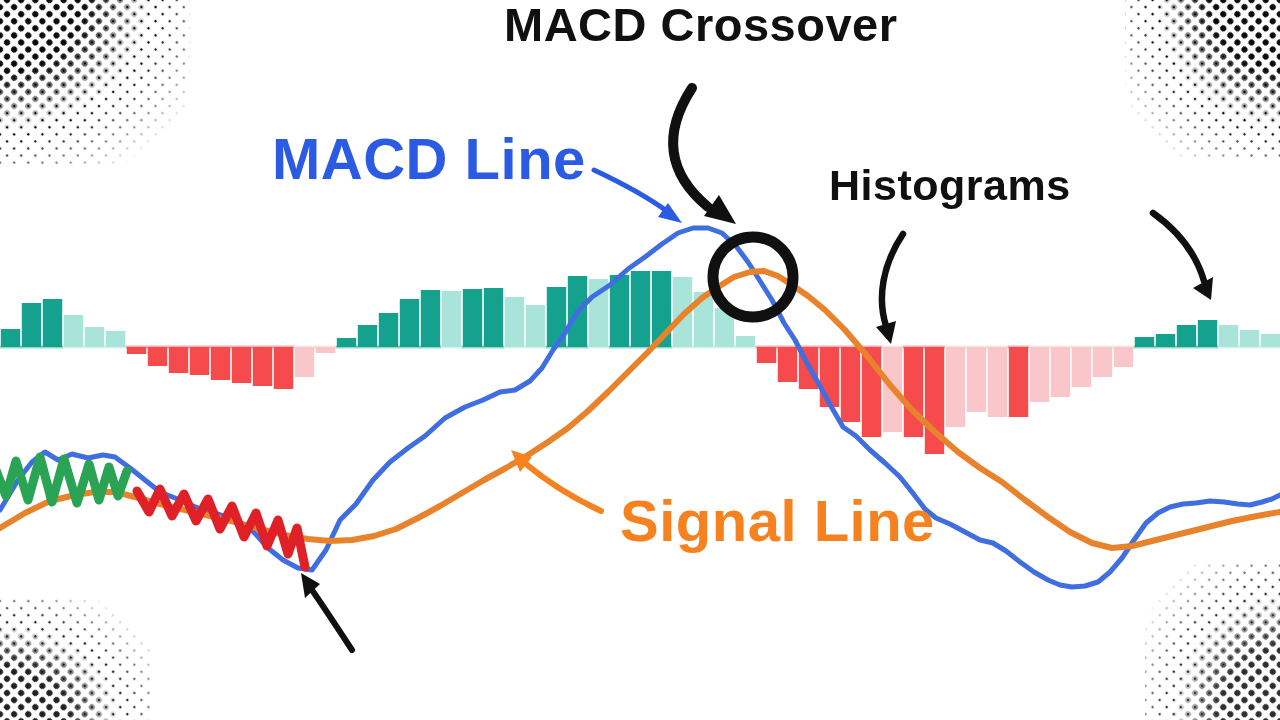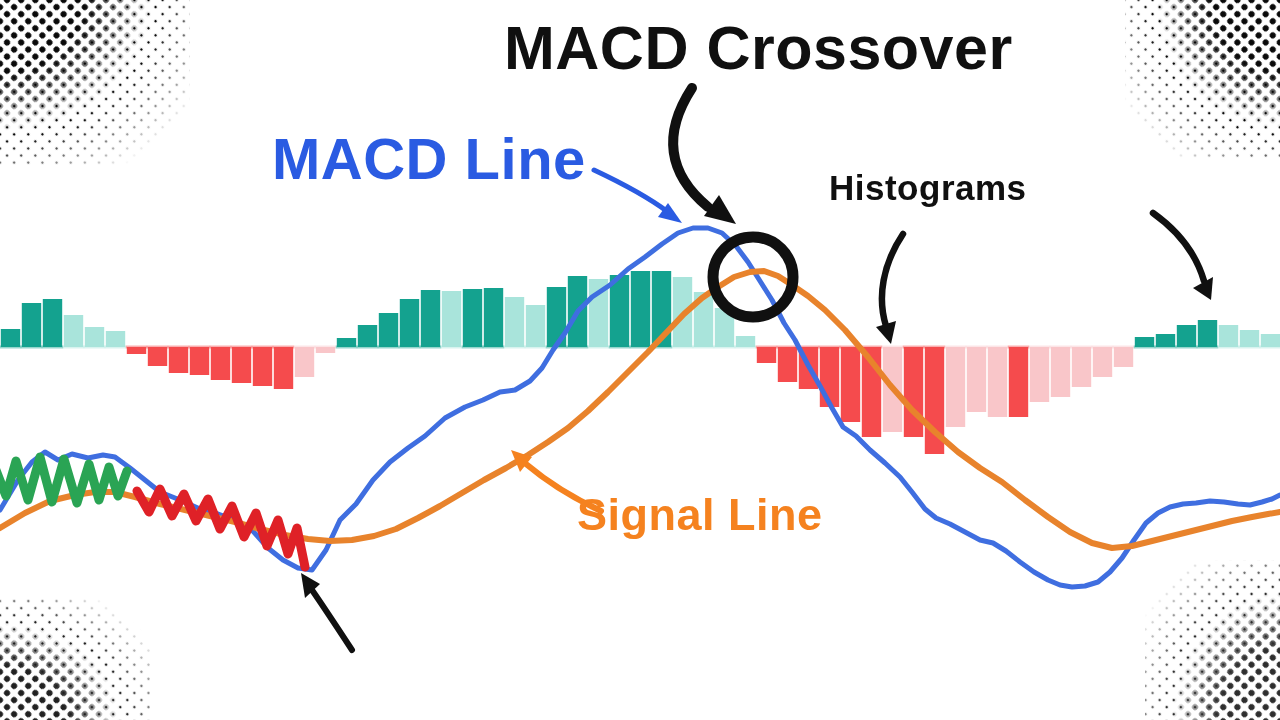--- a/index.html
+++ b/index.html
@@ -5,24 +5,24 @@
   html,body{margin:0;padding:0;background:#ffffff;}
   .stage{
     position:relative;width:1280px;height:720px;background:#ffffff;
     overflow:hidden;font-family:"Liberation Sans","DejaVu Sans",sans-serif;
   }
   .stage svg{position:absolute;left:0;top:0;}
   .label{
     position:absolute;font-weight:700;color:#101010;white-space:nowrap;
     line-height:1.05;letter-spacing:.5px;
   }
-  .title{left:504px;top:16px;font-size:61px;}
+  .title{left:504px;top:0;font-size:47px;}
   .macd-line-label{left:272px;top:129px;font-size:58px;}
-  .histograms-label{left:829px;top:170px;font-size:35px;}
-  .signal-line-label{left:577px;top:491px;font-size:45px;}
+  .histograms-label{left:829px;top:163px;font-size:43px;}
+  .signal-line-label{left:620px;top:491px;font-size:58px;}
   .formula-label{left:217px;top:655px;font-size:36px;letter-spacing:.2px;}
 </style>
 </head>
 <body>
 
 <div class="stage">
 
   <svg id="chart" width="1280" height="720" viewBox="0 0 1280 720">
     <defs>
       <pattern id="dots-lg" width="10" height="10" patternUnits="userSpaceOnUse" patternTransform="rotate(45)">

